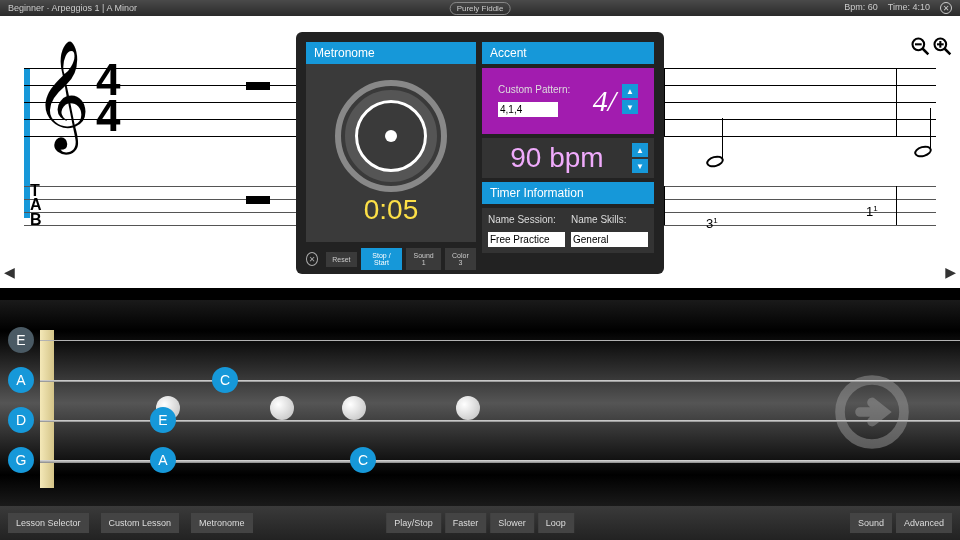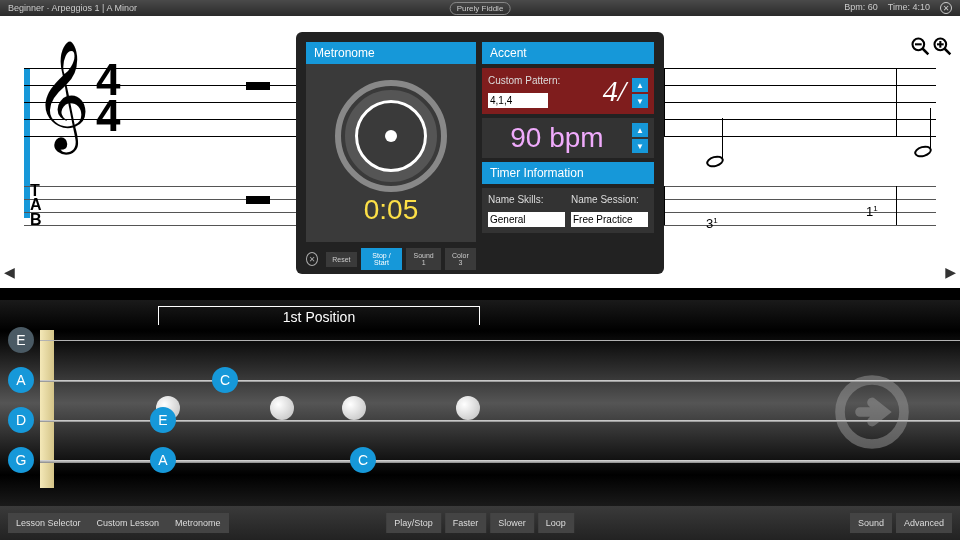--- a/index.html
+++ b/index.html
@@ -34,21 +34,21 @@
 .metro-body{flex:1;background:#3a3a3a;display:flex;flex-direction:column;align-items:center;justify-content:center}
 .metro-dial{position:relative;width:112px;height:112px}
 .dial-ring{position:absolute;border-radius:50%}
 .metro-time{color:#fde047;font-size:28px;margin-top:2px}
 .metro-btns{display:flex;gap:4px;margin-top:6px;align-items:center}
 .mbtn{background:#3a3a3a;color:#ccc;font-size:7px;padding:4px 6px;cursor:pointer;border:none}
 .mbtn.active{background:#1698d9;color:#fff}
 .mclose{width:14px;height:14px;border:1px solid #aaa;border-radius:50%;color:#aaa;font-size:8px;display:flex;align-items:center;justify-content:center;cursor:pointer;margin-right:4px}
 
 .panel-right{flex:1;display:flex;flex-direction:column;gap:4px}
-.accent-body{background:#7f1d1d;padding:6px;display:flex;gap:6px;align-items:flex-end}
+.accent-body{background:#a21caf;padding:16px;display:flex;gap:6px;align-items:flex-start}
 .acc-left{flex:1}
 .acc-label{color:#ddd;font-size:10px;margin-bottom:4px}
 .acc-input{width:60px;font-size:10px;padding:2px;border:none}
 .acc-disp{color:#fff;font-size:30px;font-family:serif;font-style:italic}
 .spin{display:flex;flex-direction:column;gap:2px}
 .spin-btn{width:16px;height:14px;background:#1698d9;color:#fff;font-size:8px;display:flex;align-items:center;justify-content:center;cursor:pointer}
 .tempo-body{background:#333;padding:4px 6px;display:flex;align-items:center;gap:6px}
 .tempo-disp{flex:1;color:#f0abfc;font-size:28px;text-align:center}
 .timer-body{background:#333;padding:6px;display:flex;gap:6px}
 .tcol{flex:1}
@@ -172,28 +172,27 @@
     </div>
     <div class="tempo-body">
       <span class="tempo-disp">90 bpm</span>
       <div class="spin">
           <div class="spin-btn">▲</div>
           <div class="spin-btn">▼</div>
         </div>
     </div>
     <div class="panel-header">Timer Information</div>
     <div class="timer-body">
+      <div class="tcol"><div class="acc-label">Name Session:</div><input class="tinput" value="Free Practice" style=""></div>
       <div class="tcol"><div class="acc-label">Name Skills:</div><input class="tinput" value="General" style=""></div>
-      <div class="tcol"><div class="acc-label">Name Session:</div><input class="tinput" value="Free Practice" style=""></div>
     </div>
   </div>
 </div>
 
 <div class="fret">
-  <div class="pos-label">1st Position</div>
   <div class="nut"></div>
   <svg class="adv-arrow" viewBox="0 0 100 100">
       <circle cx="50" cy="50" r="40" fill="none" stroke="#999" stroke-width="12"></circle>
       <path d="M35 50 L60 50 M50 38 L65 50 L50 62" fill="none" stroke="#999" stroke-width="12" stroke-linecap="round"></path>
     </svg>
   <div id="strings">
       <div class="string" style="top: 40px; height: 1px;"></div>
       <div class="open-note dim" style="top: 27px;">E</div>
       <div class="string" style="top: 80px; height: 1.6px;"></div>
       <div class="open-note on" style="top: 67px;">A</div>
@@ -206,21 +205,21 @@
       <div class="fret-dot" style="top: 96px; left: 342px;"></div>
       <div class="fret-dot" style="top: 96px; left: 456px;"></div>
       <div class="fret-note" style="top: 67px; left: 212px;">C</div>
       <div class="fret-note" style="top: 107px; left: 150px;">E</div>
       <div class="fret-note" style="top: 147px; left: 150px;">A</div>
       <div class="fret-note" style="top: 147px; left: 350px;">C</div>
     </div>
 </div>
 
 <div class="bot-bar">
-  <div id="bot-left" style="display:flex;gap:0">
+  <div id="bot-left" style="display:flex;gap:12px">
       <button class="bbtn">Lesson Selector</button>
       <button class="bbtn">Custom Lesson</button>
       <button class="bbtn">Metronome</button>
     </div>
   <div class="bot-center" id="bot-center">
       <button class="bbtn">Play/Stop</button>
       <button class="bbtn">Faster</button>
       <button class="bbtn">Slower</button>
       <button class="bbtn">Loop</button>
     </div>

